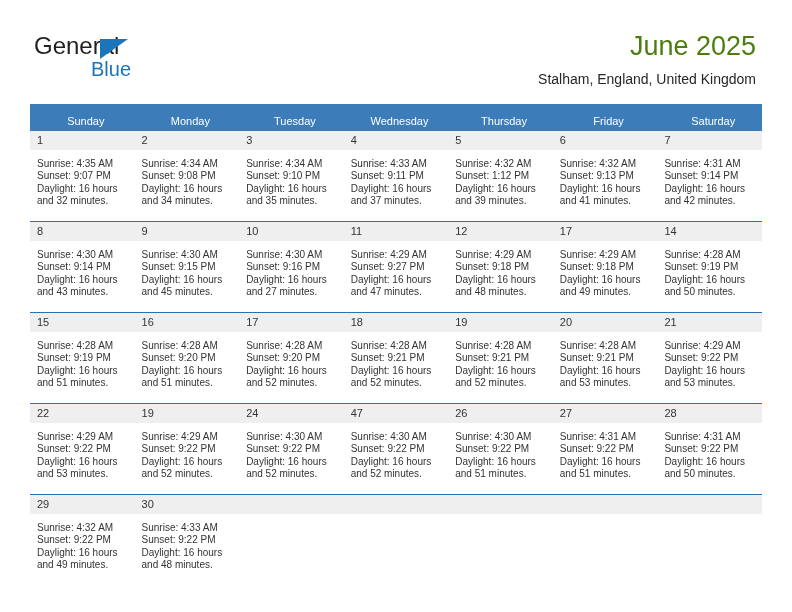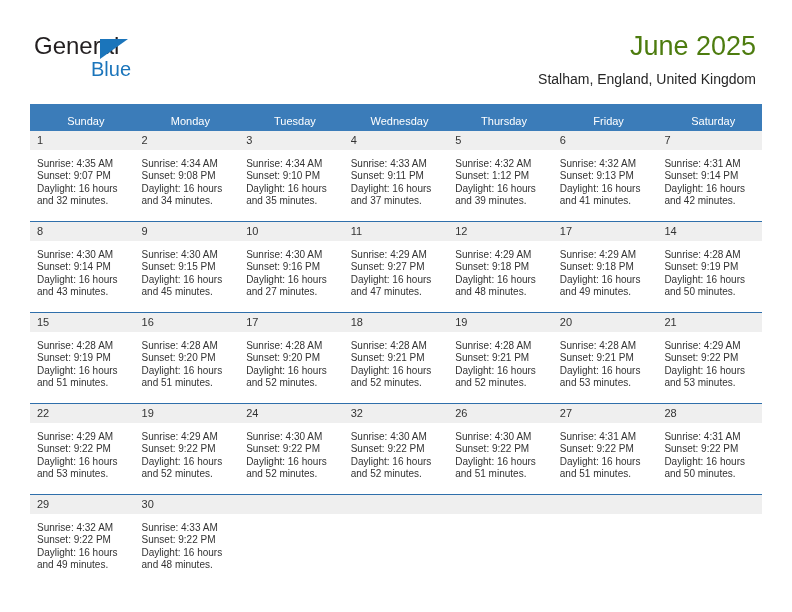--- a/index.html
+++ b/index.html
@@ -433,21 +433,21 @@
               <div class="info">
                 <div>Sunrise: 4:30 AM</div>
                 <div>Sunset: 9:22 PM</div>
                 <div>Daylight: 16 hours</div>
                 <div>and 52 minutes.</div>
               </div>
             </div>
           </td>
           <td>
             <div class="cell">
-              <div class="daynum">32</div>
+              <div class="daynum">47</div>
               <div class="info">
                 <div>Sunrise: 4:30 AM</div>
                 <div>Sunset: 9:22 PM</div>
                 <div>Daylight: 16 hours</div>
                 <div>and 52 minutes.</div>
               </div>
             </div>
           </td>
           <td>
             <div class="cell">

